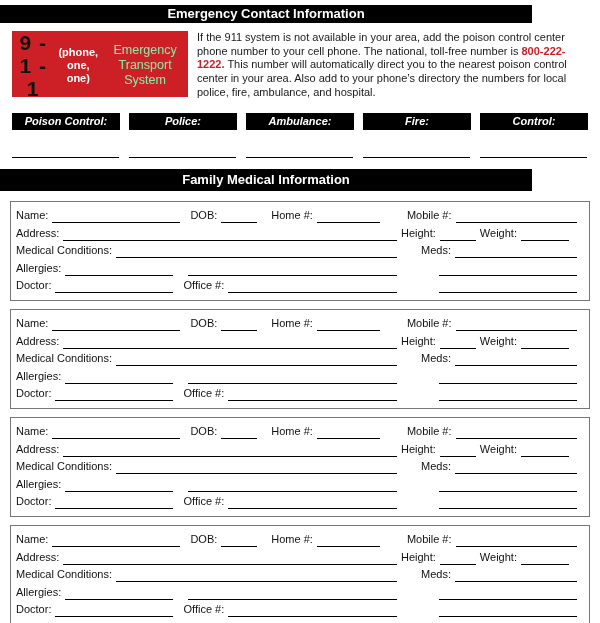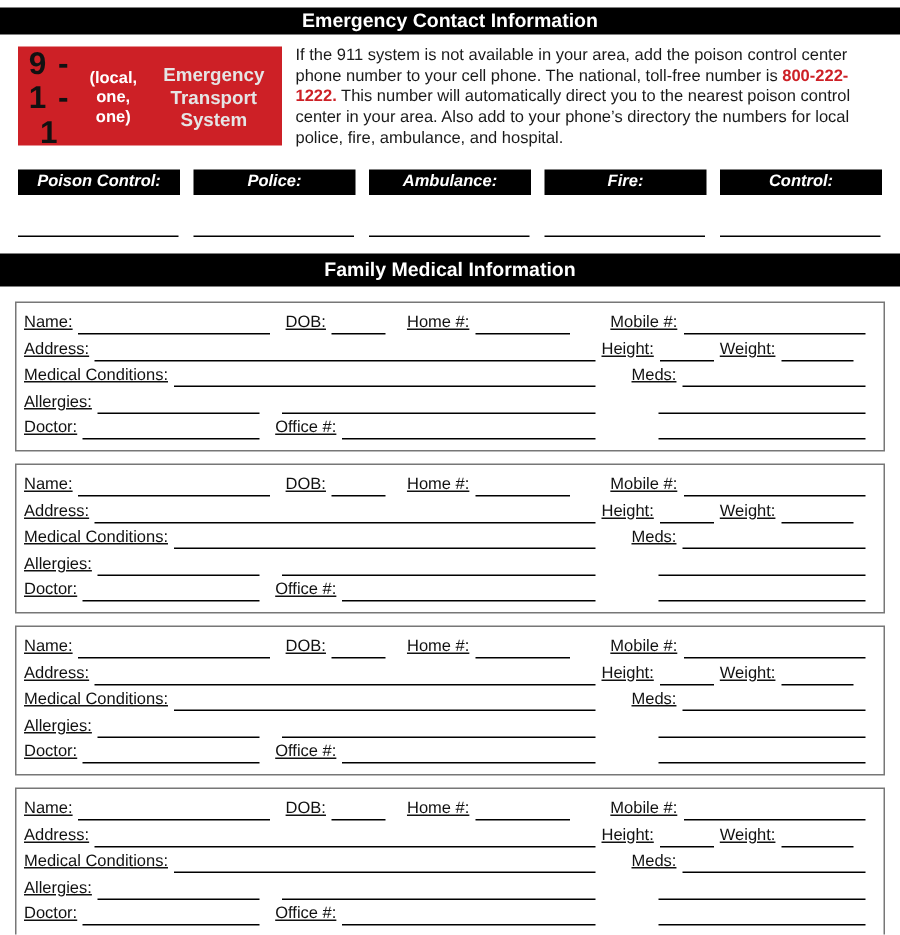--- a/index.html
+++ b/index.html
@@ -1,67 +1,67 @@
 <!DOCTYPE html>
 <html><head>
 <meta charset="utf-8">
 <style>
   * { margin:0; padding:0; box-sizing:border-box; }
   html,body { width:600px; height:623px; overflow:hidden; background:#ffffff;
     font-family:"Liberation Sans","DejaVu Sans",sans-serif; color:#111; }
 
   
-  .section-bar { width:600px; background:#000; color:#fff; text-align:center;
+  .section-bar { width:532px; background:#000; color:#fff; text-align:center;
     font-weight:bold; font-size:13px; }
   .section-bar.top { margin-top:5px; height:18px; line-height:18px; }
   .section-bar.family { margin-top:11px; height:22px; line-height:22px; }
 
   
   .intro { display:flex; margin:8px 12px 0 12px; height:69px; }
   .box911 { flex:0 0 176px; height:66px; display:flex; flex-direction:row;
     align-items:center; justify-content:center; text-align:center; padding-top:2px; }
   .box911 .num { font-size:21px; font-weight:bold; color:#111; line-height:23px; letter-spacing:1px; }
   .box911 .pron { font-size:11px; font-weight:bold; color:#fff; line-height:13px; }
-  .box911 .sub { font-size:12.5px; font-weight:bold; color:#e5e5e5; line-height:15px; }
+  .box911 .sub { font-size:12.5px; font-weight:normal; color:#86efac; line-height:15px; }
   .instructions { flex:1; margin-left:9px; font-size:11px; line-height:13.7px; color:#1a1a1a; }
   .instructions .phone { font-weight:bold; }
 
   
   .contacts { display:flex; gap:9px; margin:13px 12px 0 12px; }
   .contacts .col { flex:1; }
   .contacts .bar { height:17px; line-height:17px; background:#000; color:#fff;
     font-size:11px; font-weight:bold; text-align:center;font-style:italic; }
   .contacts .uline { margin-top:27px; border-bottom:1.5px solid #000; width:99%; height:0; }
 
   
   .members { display:flex; flex-direction:column; gap:8px; margin:10px 10px 0 10px; }
   .member { border:1px solid #777; height:100px; padding:6px 12px 0 5px; background:#fff; }
   .frow { display:flex; align-items:flex-end; font-size:11px; line-height:15px; height:15px; margin-bottom:2.5px; white-space:nowrap; }
-  .lbl { padding-right:4px; color:#111;text-decoration:underline; }
+  .lbl { padding-right:4px; color:#111; }
   .line { border-bottom:1px solid #000; height:12px; display:block; }
   .lzone { flex:0 0 381px; display:flex; align-items:flex-end; }
   .rzone { flex:1; display:flex; align-items:flex-end; }
   .grow { flex:1 1 auto; }
   .ml10{margin-left:10px;} .ml11{margin-left:24px;} .ml12{margin-left:4px;}
   .ml14{margin-left:14px;} .ml15{margin-left:15px;} .ml27{margin-left:27px;} .ml42{margin-left:42px;}
   .w128{flex:0 0 128px;} .w36{flex:0 0 36px;} .w63{flex:0 0 63px;}
   .w108{flex:0 0 108px;} .w118{flex:0 0 118px;}
   .mr8{margin-right:8px;}
 </style>
 </head>
 <body>
 
 <div class="section-bar top">
   <span>Emergency Contact Information</span>
 </div>
 
 <div class="intro">
   <div class="box911" style="background-color: rgb(205, 32, 38);">
     <div class="num">9 - 1 - 1</div>
-    <div class="pron">(local, one, one)</div>
+    <div class="pron">(phone, one, one)</div>
     <div class="sub">Emergency Transport System</div>
   </div>
   <div class="instructions">
     <span>If the 911 system is not available in your area, add the poison control center phone number to your cell phone. The national, toll-free number is </span><span class="phone" style="color: rgb(205, 32, 38);">800-222-1222.</span><span> This number will automatically direct you to the nearest poison control center in your area. Also add to your phone’s directory the numbers for local police, fire, ambulance, and hospital.</span>
   </div>
 </div>
 
 <div class="contacts">
   <div class="col">
     <div class="bar">Poison Control:</div>

